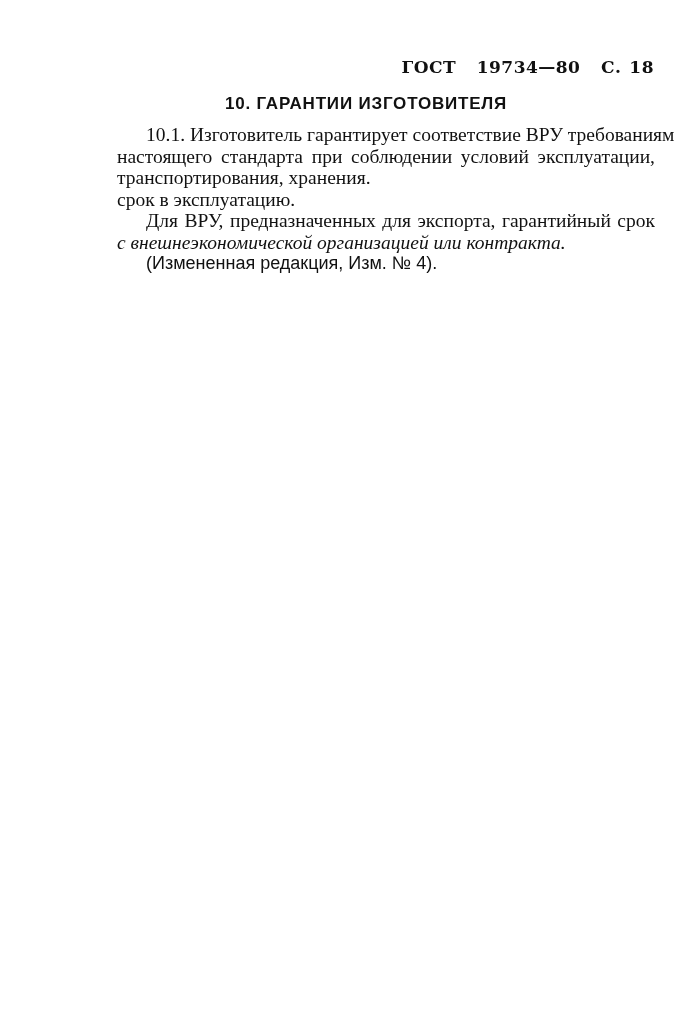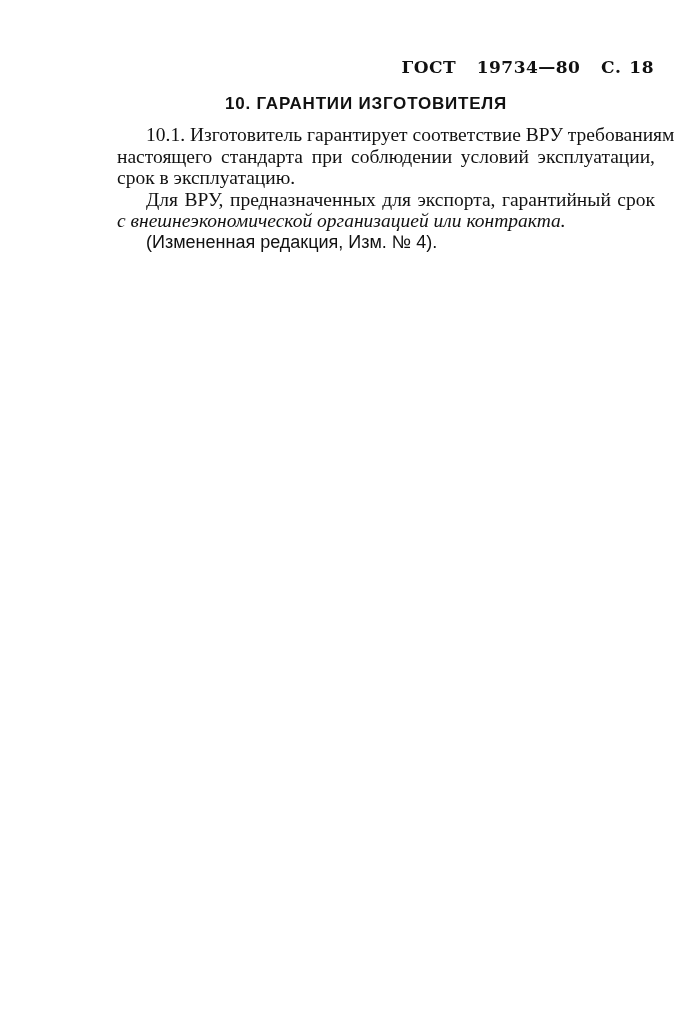--- a/index.html
+++ b/index.html
@@ -24,20 +24,21 @@
     <span>ГОСТ</span>
     <span>19734—80</span>
     <span>С.</span><span style="margin-left:8px">18</span>
   </div>
 
   <div class="title">10. ГАРАНТИИ ИЗГОТОВИТЕЛЯ</div>
 
   <div class="body">
     <span class="line indent">10.1. Изготовитель гарантирует соответствие ВРУ требованиям</span>
     <span class="line">настоящего стандарта при соблюдении условий  эксплуатации,</span>
+    <span class="line last">транспортирования, хранения.</span>
 
     <span class="line last">срок в эксплуатацию.</span>
 
     <span class="line indent">Для ВРУ, предназначенных для экспорта, гарантийный срок</span>
     <span class="line last it">с внешнеэкономической организацией или контракта.</span>
 
     <span class="line last indent note">(Измененная редакция, Изм. № 4).</span>
   </div>
 </div>
 

